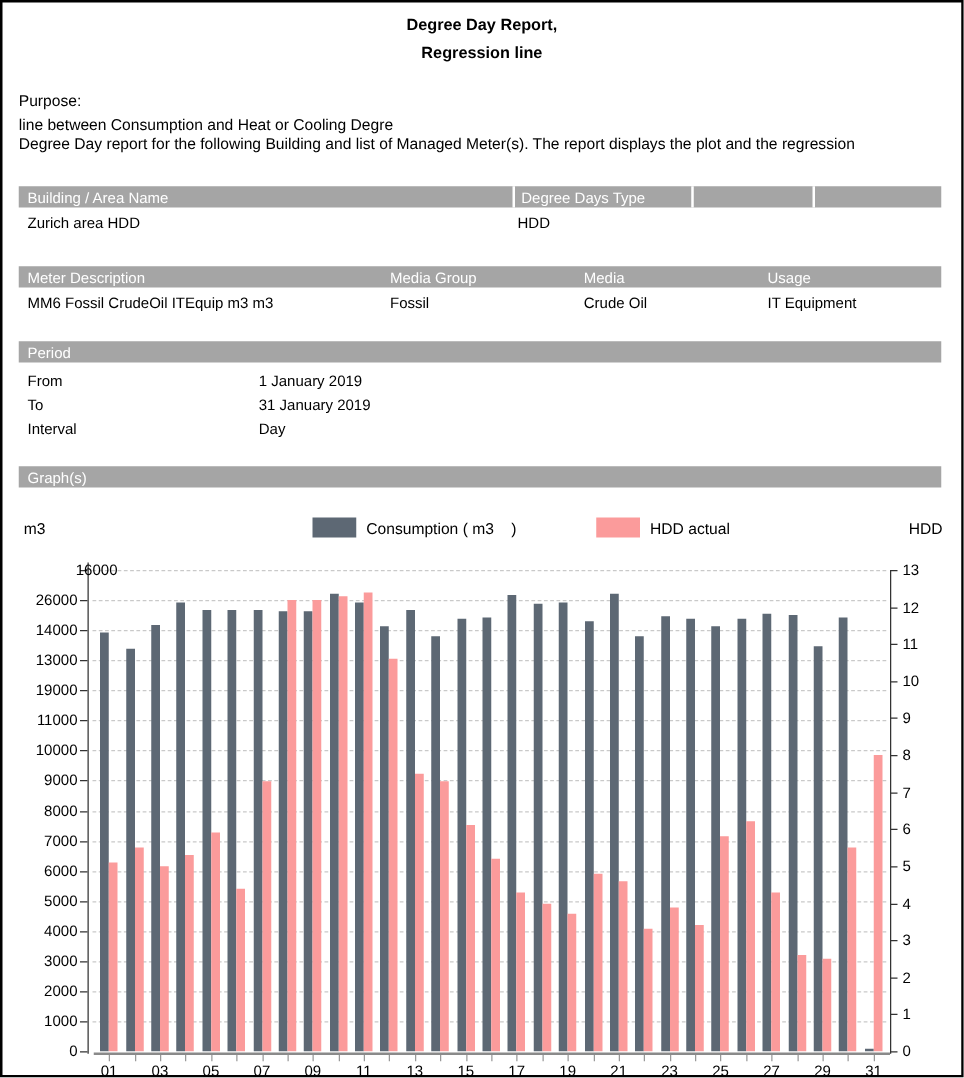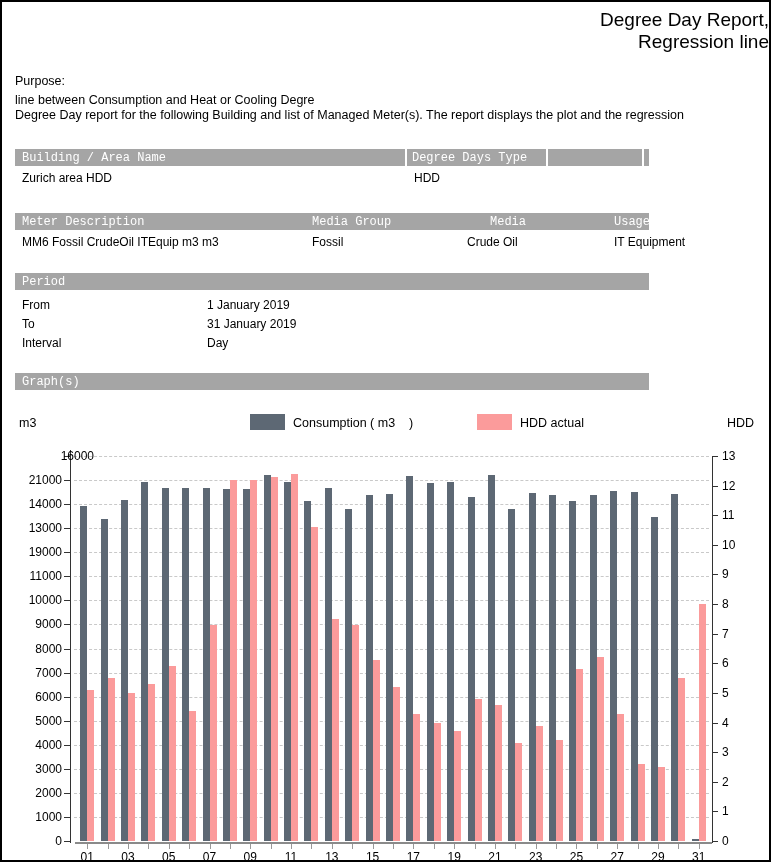--- a/index.html
+++ b/index.html
@@ -1,23 +1,23 @@
 <!DOCTYPE html>
 <html><head>
 <meta charset="utf-8">
 <style>
   html,body{margin:0;padding:0;background:#fff;}
   .page{position:relative;width:767px;height:858px;border:2px solid #000;background:#fff;
         font-family:"Liberation Sans",sans-serif;color:#000;overflow:hidden;}
-  .title{position:absolute;top:7px;left:0;width:100%;text-align:right;
-         font-size:19px;font-weight:normal;line-height:22px;}
+  .title{position:absolute;top:7px;left:0;width:100%;text-align:center;
+         font-size:13px;font-weight:bold;line-height:22px;}
   .purpose-label{position:absolute;top:72px;left:13px;font-size:12.5px;}
   .purpose-text{position:absolute;top:91px;left:13px;width:748px;font-size:12.5px;line-height:15px;}
-  .bar-header{position:absolute;left:13px;width:634px;height:17px;background:#a5a5a5;
-              color:#fff;font-size:12px;display:flex;align-items:center;font-family:Liberation Mono, monospace;}
+  .bar-header{position:absolute;left:13px;width:738px;height:17px;background:#a5a5a5;
+              color:#fff;font-size:12px;display:flex;align-items:center;}
   .bar-header .cell{height:17px;display:flex;align-items:center;box-sizing:border-box;padding-left:7px;}
   .bar-header .cell.sep{border-left:2px solid #fff;padding-left:5px;}
   .abs{position:absolute;font-size:12px;white-space:nowrap;}
   .hdr-span{position:absolute;top:0;height:17px;display:flex;align-items:center;font-size:12px;color:#fff;}
   #chart{position:absolute;top:0;left:0;width:767px;height:858px;pointer-events:none;}
   .gridline{position:absolute;height:0;border-top:1px dashed #c9c9c9;}
   .axisline-v{position:absolute;width:1px;background:#333;}
   .axisline-x{position:absolute;height:2px;background:#8a8a8a;}
   .tick{position:absolute;background:#333;}
   .xtick{position:absolute;width:1px;height:5px;background:#999;}
@@ -49,21 +49,21 @@
     <div class="cell sep" style="width:143px;">Degree Days Type</div>
     <div class="cell sep" style="width:97px;"></div>
     <div class="cell sep" style="flex:1;"></div>
   </div>
   <div class="abs" style="top:169px;left:20px;">Zurich area HDD</div>
   <div class="abs" style="top:169px;left:412px;">HDD</div>
 
   <div class="bar-header" style="top:211px;">
     <span class="hdr-span" style="left:7px;">Meter Description</span>
     <span class="hdr-span" style="left:297px;">Media Group</span>
-    <span class="hdr-span" style="left:452px;margin-left:23px;">Media</span>
+    <span class="hdr-span" style="left:452px;">Media</span>
     <span class="hdr-span" style="left:599px;">Usage</span>
   </div>
   <div class="abs" style="top:233px;left:20px;">MM6 Fossil CrudeOil ITEquip m3 m3</div>
   <div class="abs" style="top:233px;left:310px;">Fossil</div>
   <div class="abs" style="top:233px;left:465px;">Crude Oil</div>
   <div class="abs" style="top:233px;left:612px;">IT Equipment</div>
 
   <div class="bar-header" style="top:271px;">
     <span class="hdr-span" style="left:7px;">Period</span>
   </div>
@@ -129,21 +129,21 @@
       <div class="ylab-l" style="top:591.375px;left:0px;">10000</div>
       <div class="tick" style="top:574.3125px;left:62px;width:6px;height:1px;"></div>
       <div class="ylab-l" style="top:567.3125px;left:0px;">11000</div>
       <div class="tick" style="top:550.25px;left:62px;width:6px;height:1px;"></div>
       <div class="ylab-l" style="top:543.25px;left:0px;">19000</div>
       <div class="tick" style="top:526.1875px;left:62px;width:6px;height:1px;"></div>
       <div class="ylab-l" style="top:519.1875px;left:0px;">13000</div>
       <div class="tick" style="top:502.125px;left:62px;width:6px;height:1px;"></div>
       <div class="ylab-l" style="top:495.125px;left:0px;">14000</div>
       <div class="tick" style="top:478.0625px;left:62px;width:6px;height:1px;"></div>
-      <div class="ylab-l" style="top:471.0625px;left:0px;">21000</div>
+      <div class="ylab-l" style="top:471.0625px;left:0px;">26000</div>
       <div class="tick" style="top:454px;left:62px;width:6px;height:1px;"></div>
       <div class="ylab-l" style="top:447px;left:0px;margin-left:32px;">16000</div>
       <div class="tick" style="top:839px;left:710px;width:6px;height:1px;"></div>
       <div class="ylab-r" style="top:832px;left:720px;">0</div>
       <div class="tick" style="top:809.3846153846154px;left:710px;width:6px;height:1px;"></div>
       <div class="ylab-r" style="top:802.3846153846154px;left:720px;">1</div>
       <div class="tick" style="top:779.7692307692307px;left:710px;width:6px;height:1px;"></div>
       <div class="ylab-r" style="top:772.7692307692307px;left:720px;">2</div>
       <div class="tick" style="top:750.1538461538462px;left:710px;width:6px;height:1px;"></div>
       <div class="ylab-r" style="top:743.1538461538462px;left:720px;">3</div>

